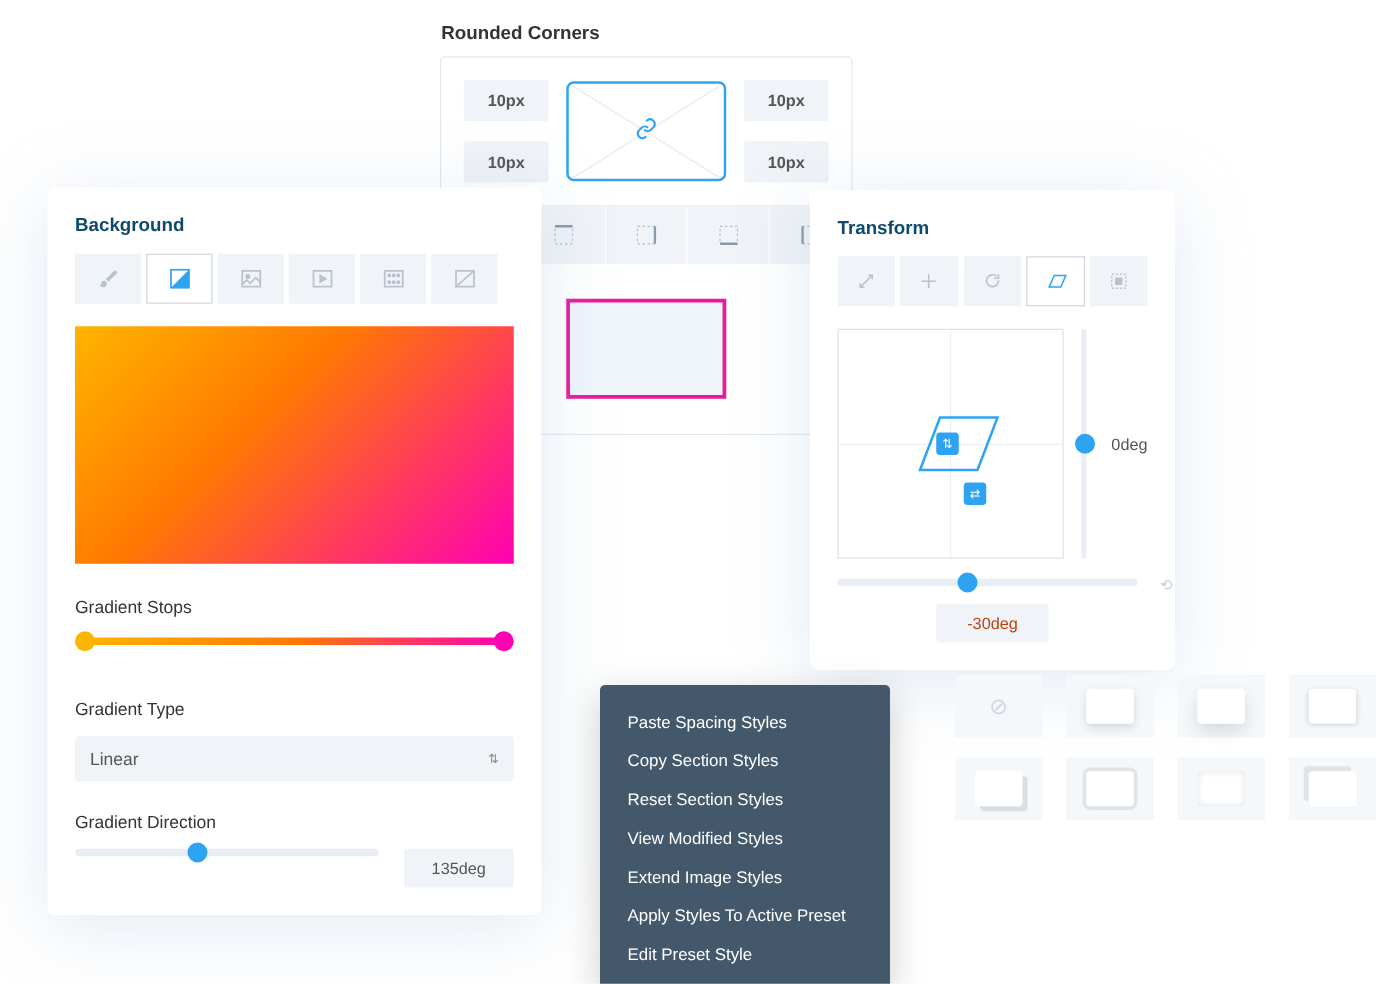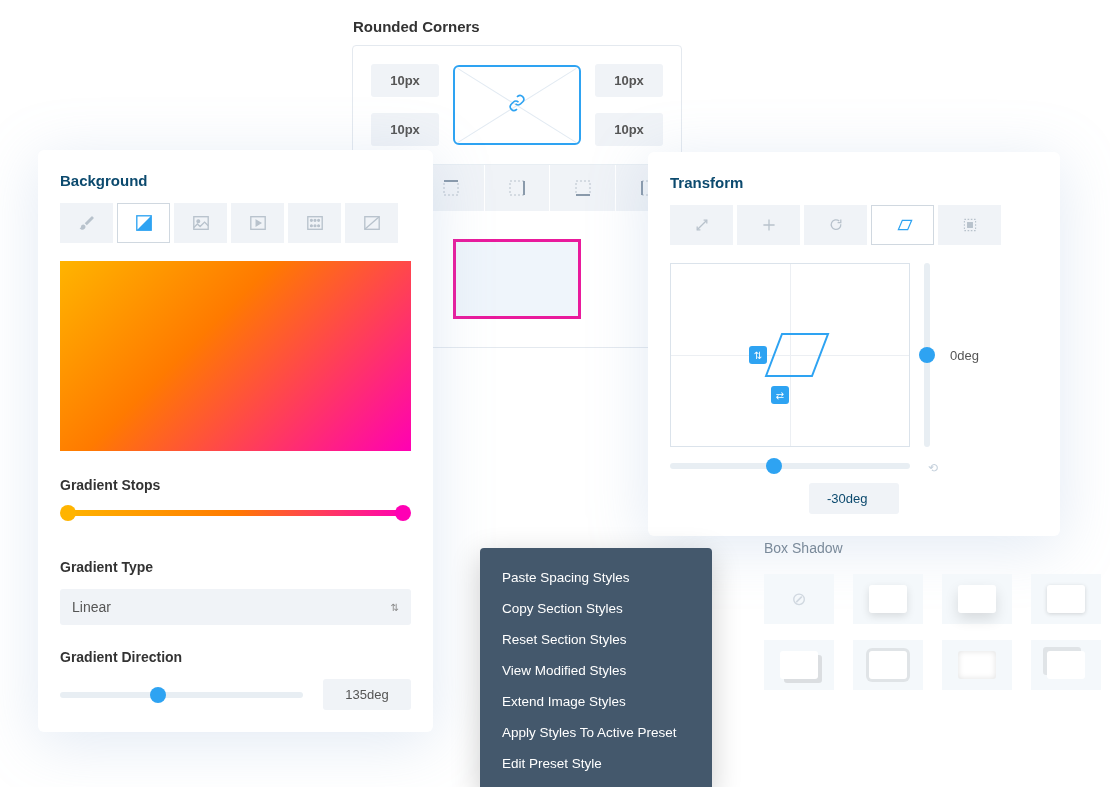--- a/index.html
+++ b/index.html
@@ -7,28 +7,28 @@
 
 .panel { background: #fff; border-radius: 6px; box-shadow: 0 10px 60px rgba(140,170,210,0.25); position: absolute; padding: 22px; }
 
 
 .bg-panel { left: 38px; top: 150px; width: 395px; }
 .section-title { font-size: 15px; font-weight: 600; color: #0c4a6e; margin-bottom: 14px; }
 .tab-row { display: flex; gap: 4px; margin-bottom: 18px; }
 .tab { width: 53px; height: 40px; background: #f0f3f7; display: flex; align-items: center; justify-content: center; cursor: pointer; color: #b8c2cc; }
 .tab.active { background: #fff; border: 1px solid #d0d8e0; color: #2ea3f2; }
 .gradient-preview { width: 100%; height: 190px; background: linear-gradient(135deg, #ffb400 0%, #ff7a00 40%, #ff00b4 100%); margin-bottom: 26px; }
-.sub-title { font-size: 14px; font-weight: 700; color: #333; margin-bottom: 14px; }
+.sub-title { font-size: 14px; font-weight: 400; color: #333; margin-bottom: 14px; }
 .grad-stops { position: relative; height: 12px; margin-bottom: 40px; }
 .grad-track { height: 6px; border-radius: 3px; background: linear-gradient(90deg, #ffb400, #ff7a00, #ff00b4); position: absolute; left: 6px; right: 6px; top: 3px; }
 .grad-stop { width: 16px; height: 16px; border-radius: 50%; position: absolute; top: -2px; cursor: pointer; }
 .select-ctl { background: #f0f3f7; border: none; width: 100%; padding: 10px 12px; font-size: 14px; color: #555; appearance: none; position: relative; border-radius: 3px; cursor: pointer; }
 .select-wrap { position: relative; margin-bottom: 24px; }
 .select-caret { position: absolute; right: 12px; top: 50%; transform: translateY(-50%); font-size: 10px; color: #888; }
-.slider-row { display: flex; align-items: center; gap: 20px; }
+.slider-row { display: flex; gap: 20px; }
 .slider { position: relative; flex: 1; height: 6px; background: #e8eef3; border-radius: 3px; }
 .slider-thumb { width: 16px; height: 16px; background: #2ea3f2; border-radius: 50%; position: absolute; top: -5px; cursor: pointer; }
 .value-box { background: #f0f3f7; padding: 8px 16px; font-size: 13px; color: #555; border-radius: 3px; min-width: 88px; text-align: center; }
 
 
 .rc-panel { left: 352px; top: 45px; width: 330px; background: #fff; border: 1px solid #e4e9ef; border-radius: 4px; padding: 0; box-shadow: none; }
 .rc-title { font-size: 15px; font-weight: 700; color: #333; padding: 0 0 18px 0; position: absolute; top: -28px; left: 0; text-align: center; }
 .rc-body { padding: 18px; position: relative; }
 .rc-grid { display: grid; grid-template-columns: 1fr auto 1fr; grid-template-rows: auto auto; gap: 16px 14px; align-items: center; font-weight: bold; }
 .rc-input { background: #f0f3f7; padding: 9px 0; text-align: center; font-size: 13px; color: #555; border-radius: 3px; cursor: text; }
@@ -42,36 +42,36 @@
 .border-tab { flex: 1; height: 46px; background: #f0f3f7; border-right: 1px solid #fff; display: flex; align-items: center; justify-content: center; color: #b8c2cc; cursor: pointer; }
 .border-tab:last-child { border-right: none; }
 .color-row { padding: 28px 18px 28px; }
 .color-preview { width: 128px; height: 80px; border: 3px solid #e91a9c; background: #eff5fb; margin: 0 auto; cursor: pointer; }
 
 
 .ctx-menu { position: absolute; left: 480px; top: 548px; background: #44586c; border-radius: 4px; width: 232px; padding: 14px 0; box-shadow: 0 8px 30px rgba(0,0,0,0.2); }
 .ctx-item { color: #fff; font-size: 13.5px; padding: 8px 22px; cursor: pointer; }
 
 
-.tf-panel { left: 648px; top: 152px; width: 412px; }
+.tf-panel { left: 648px; top: 152px; width: 292px; }
 .tf-tabs { display: flex; gap: 4px; margin-bottom: 18px; }
 .tf-tab { width: 63px; height: 40px; background: #f0f3f7; display: flex; align-items: center; justify-content: center; color: #b8c2cc; cursor: pointer; }
 .tf-tab.active { background: #fff; border: 1px solid #d0d8e0; color: #2ea3f2; }
 .tf-canvas-row { display: flex; gap: 14px; align-items: center; margin-bottom: 16px; }
 .tf-canvas { width: 240px; height: 184px; border: 1px solid #dbe3eb; position: relative; }
 .tf-grid-v { position: absolute; left: 50%; top: 0; bottom: 0; width: 1px; background: #eceff3; }
 .tf-grid-h { position: absolute; top: 50%; left: 0; right: 0; height: 1px; background: #eceff3; }
 .tf-shape { position: absolute; left: 50%; top: 50%; transform: translate(-50%, -50%); }
 .tf-vertical-slider { width: 6px; height: 184px; background: #e8eef3; border-radius: 3px; position: relative; }
 .tf-vert-thumb { width: 16px; height: 16px; background: #2ea3f2; border-radius: 50%; position: absolute; left: -5px; cursor: pointer; }
 .tf-vert-label { font-size: 13px; color: #555; margin-left: 6px; }
 .tf-horiz-slider { position: relative; height: 6px; background: #e8eef3; border-radius: 3px; width: 240px; margin-bottom: 14px; }
 .tf-horiz-thumb { width: 16px; height: 16px; background: #2ea3f2; border-radius: 50%; position: absolute; top: -5px; cursor: pointer; }
 .tf-reset { position: absolute; right: -28px; top: -2px; color: #c3cfdb; font-size: 12px; }
-.tf-value { background: #f0f3f7; padding: 8px 18px; font-size: 13px; color: #0c4a6e; border-radius: 3px; width: 90px; text-align: left; margin: 0 auto; }
+.tf-value { background: #f0f3f7; padding: 8px 18px; font-size: 13px; color: #c2410c; border-radius: 3px; width: 90px; text-align: center; margin: 0 auto; }
 
 
 .bs-block { position: absolute; left: 764px; top: 540px; width: 340px; }
 .bs-title { font-size: 14px; color: #7a8a9a; margin-bottom: 18px; }
 .bs-grid { display: grid; grid-template-columns: repeat(4, 1fr); gap: 16px; }
 .bs-item { width: 70px; height: 50px; background: #f4f8fb; display: flex; align-items: center; justify-content: center; cursor: pointer; position: relative; }
 .bs-swatch { width: 38px; height: 28px; background: #fff; border-radius: 3px; }
 .none-icn { color: #d0d8e0; font-size: 18px; }
 
 .badge { width: 18px; height: 18px; background: #2ea3f2; border-radius: 3px; display: flex; align-items:center; justify-content:center; color:#fff; font-size:10px; position: absolute; }
@@ -252,21 +252,20 @@
   <div style="position:relative;">
     <div class="tf-horiz-slider">
       <div class="tf-horiz-thumb" style="left:40%;"></div>
       <span class="tf-reset">⟲</span>
     </div>
   </div>
   <div class="tf-value">-30deg</div>
 </div>
 
 <div class="bs-block">
-  <div class="bs-title">Box Shadow</div>
   <div class="bs-grid">
     <div class="bs-item">
         <span class="none-icn">⊘</span>
       </div>
     <div class="bs-item">
         <div class="bs-swatch" style="box-shadow:0 3px 8px rgba(0,0,0,0.12);"></div>
       </div>
     <div class="bs-item">
         <div class="bs-swatch" style="box-shadow:0 6px 14px rgba(0,0,0,0.12);"></div>
       </div>

